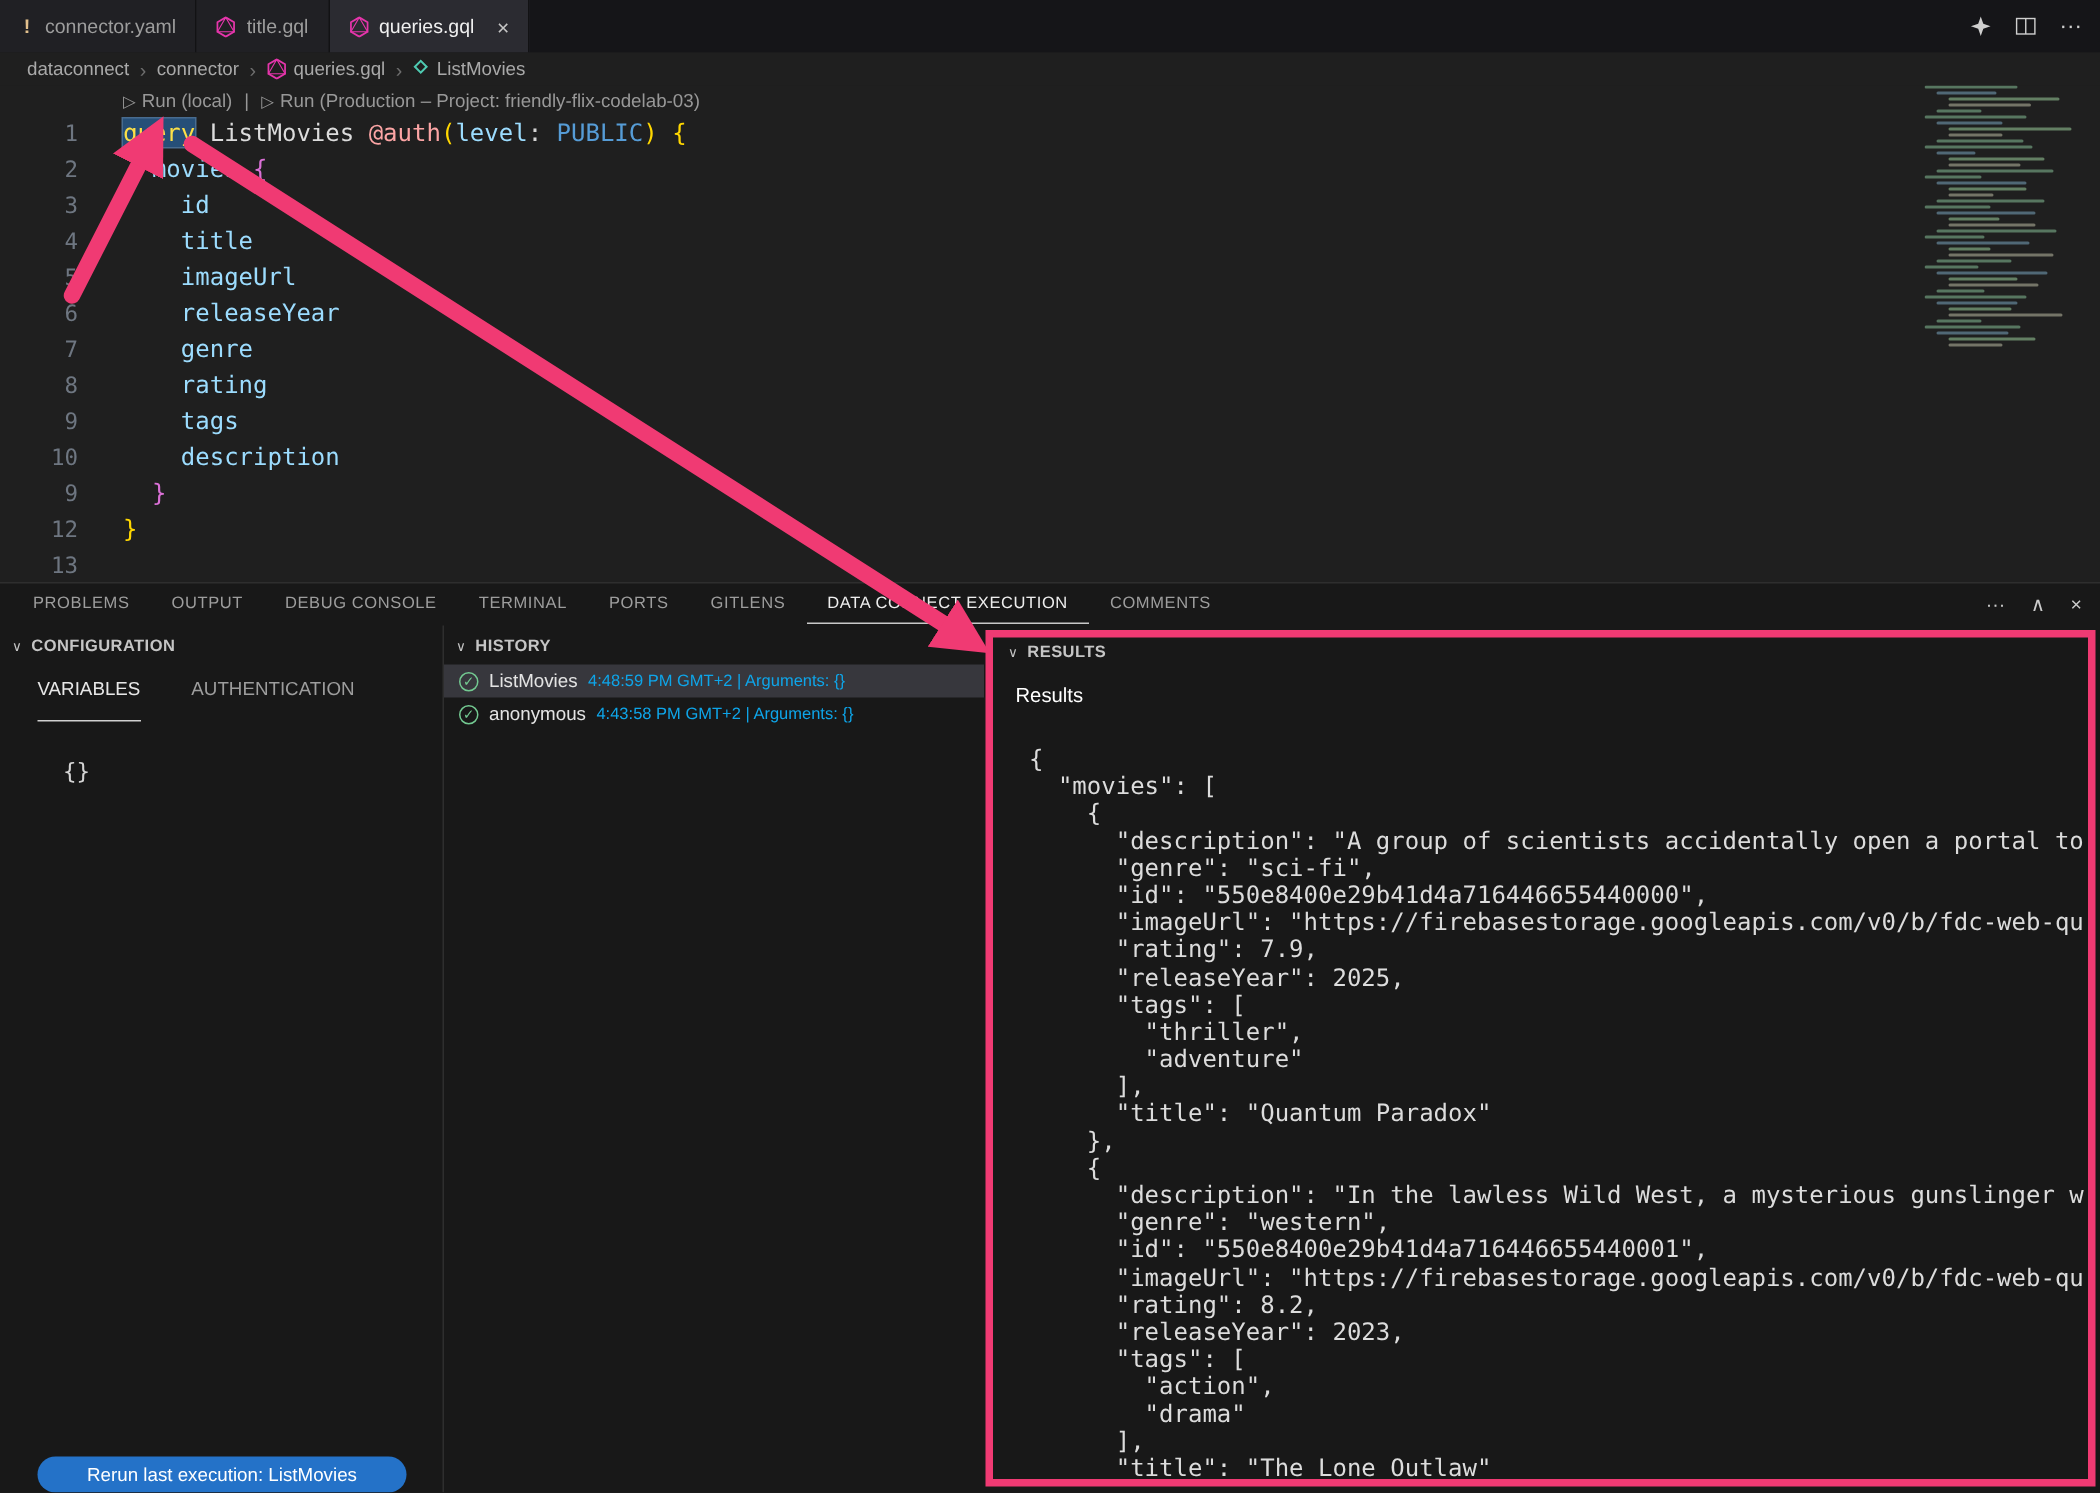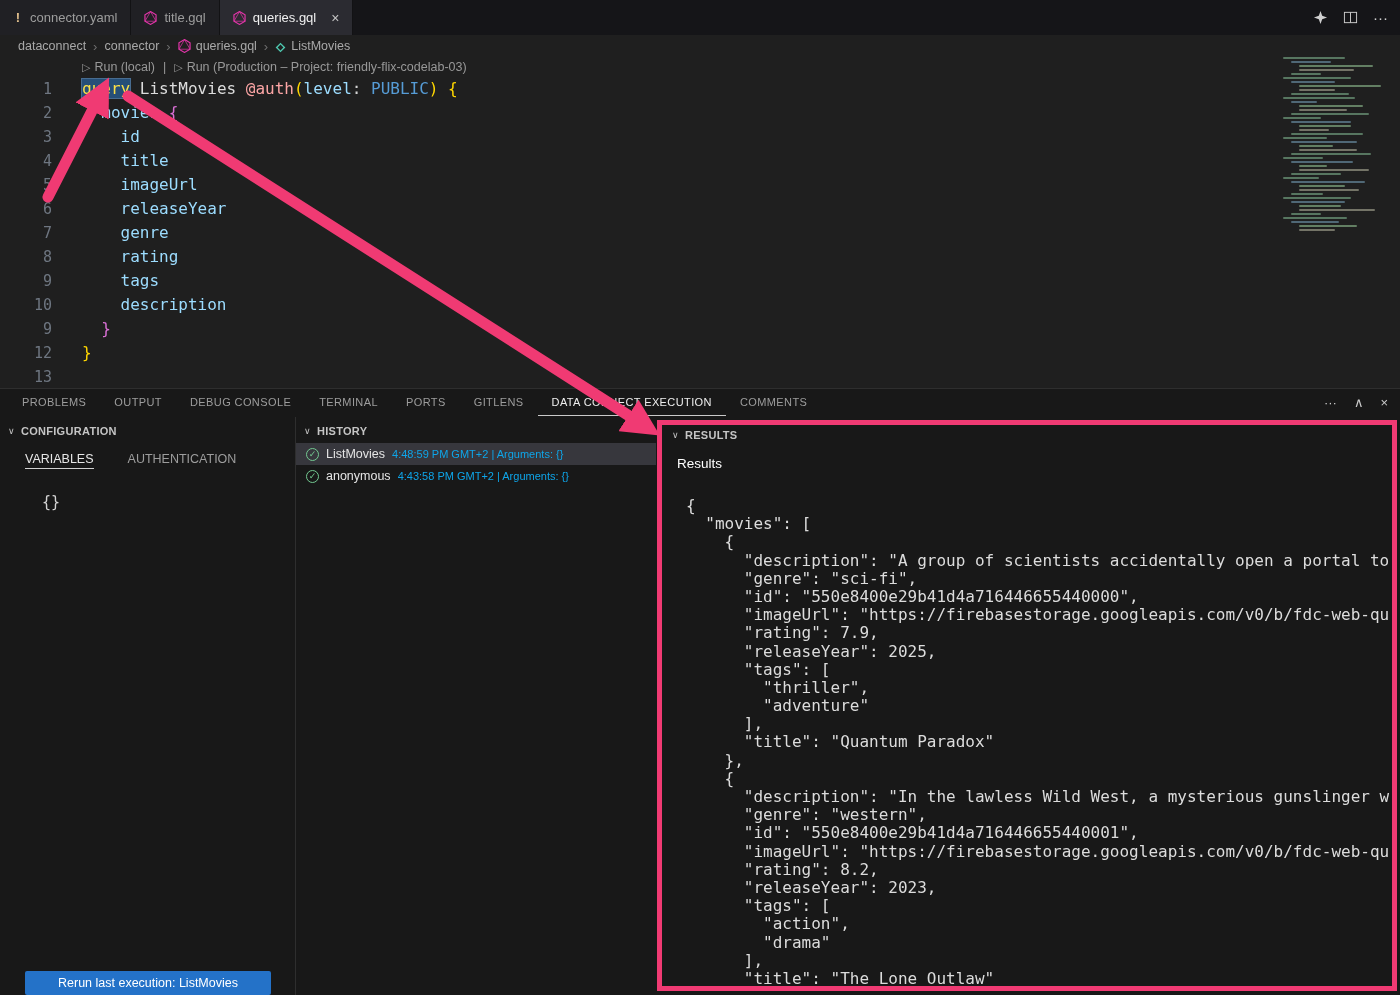--- a/index.html
+++ b/index.html
@@ -14,21 +14,21 @@
   .tab.active{background:#2b2b31;color:#f0f0f0}
   .tab-icon{display:inline-flex;align-items:center}
   .tab-icon.yaml{color:#e2c08d;font-weight:bold;font-size:13px;width:10px;justify-content:center}
   .tab-close{margin-left:8px;font-size:14px;color:#c5c5c5}
   #tabbar-actions{position:absolute;right:12px;top:0;height:35px;display:flex;gap:15px;align-items:center;color:#cfcfcf;font-size:15px}
   #tabbar-actions>span{display:inline-flex;align-items:center;cursor:pointer}
 
   
   #breadcrumb{position:absolute;left:0;top:35px;width:100%;height:22px;background:#1f1f1f;display:flex;align-items:center;gap:7px;padding-left:18px;font-size:12.5px;color:#a9a9a9}
   .bc-sep{color:#6e6e6e;font-size:13px}
-  .bc-item{display:flex;align-items:flex-end;gap:5px;cursor:pointer}
+  .bc-item{display:flex;align-items:flex-start;gap:5px;cursor:pointer}
   .bc-icon{display:inline-flex;align-items:center}
 
   
   #codelens{position:absolute;top:58px;left:82px;height:18px;display:flex;gap:8px;align-items:center;font-size:12.5px;color:#989898}
   .cl-link{display:flex;gap:4px;align-items:center;cursor:pointer}
   .cl-play{font-size:11px}
 
   
   #editor{position:absolute;top:77px;left:0;width:1283px;height:311px;overflow:hidden;font-family:"DejaVu Sans Mono",monospace}
   .code-line{display:flex;height:24px;line-height:24px;font-size:16px}
@@ -54,24 +54,24 @@
   .ptab{padding:0 14px;line-height:26px;font-size:11px;letter-spacing:.4px;color:#9d9d9d;cursor:pointer;white-space:nowrap}
   .ptab.active{color:#eeeeee;border-bottom:1px solid #c9c9c9}
   #panel-actions{position:absolute;right:12px;top:0;height:27px;display:flex;gap:17px;align-items:center;color:#cccccc;font-size:13px}
   #panel-actions>span{cursor:pointer}
 
   .col-header{display:flex;align-items:center;gap:6px;padding:8px 0 0 8px;font-size:11px;font-weight:bold;color:#c5c5c5;letter-spacing:.3px}
   .chev{font-size:9px;font-weight:normal;color:#c5c5c5}
 
   #config-col{position:absolute;left:0;top:28px;width:296px;bottom:0;border-right:1px solid #2e2e2e}
   .cfg-tabs{margin:15px 0 0 25px;display:flex;gap:34px;font-size:12.5px;color:#9d9d9d}
-  .cfg-tab{cursor:pointer;padding-bottom:2px}
+  .cfg-tab{cursor:pointer;padding-bottom:14px}
   .cfg-tab.active{color:#e7e7e7;border-bottom:1px solid #d0d0d0}
   .vars{margin:24px 0 0 42px;font-size:15px;color:#d4d4d4}
-  #rerun-btn{position:absolute;left:25px;bottom:0;width:246px;height:24px;border:none;border-radius:2px;color:#fff;font-size:12.5px;font-family:"Liberation Sans",sans-serif;cursor:pointer}
+  #rerun-btn{position:absolute;left:25px;bottom:0;width:246px;height:24px;border:none;border-radius:12px;color:#fff;font-size:12.5px;font-family:"Liberation Sans",sans-serif;cursor:pointer}
 
   #history-col{position:absolute;left:296px;top:28px;width:360px;bottom:0}
   #history-list{margin-top:6px}
   .hist-row{display:flex;align-items:center;gap:7px;height:22px;padding-left:10px;font-size:12.5px;cursor:pointer}
   .hist-row.selected{background:#37373d}
   .chk{flex:0 0 13px;height:13px;border:1px solid;border-radius:50%;font-size:9px;line-height:11px;text-align:center}
   .hist-name{color:#e4e4e4}
   .hist-meta{color:#0ea5e9;font-size:11px}
 
   #results-col{position:absolute;left:656px;top:28px;right:0;bottom:0;background:#181818}

